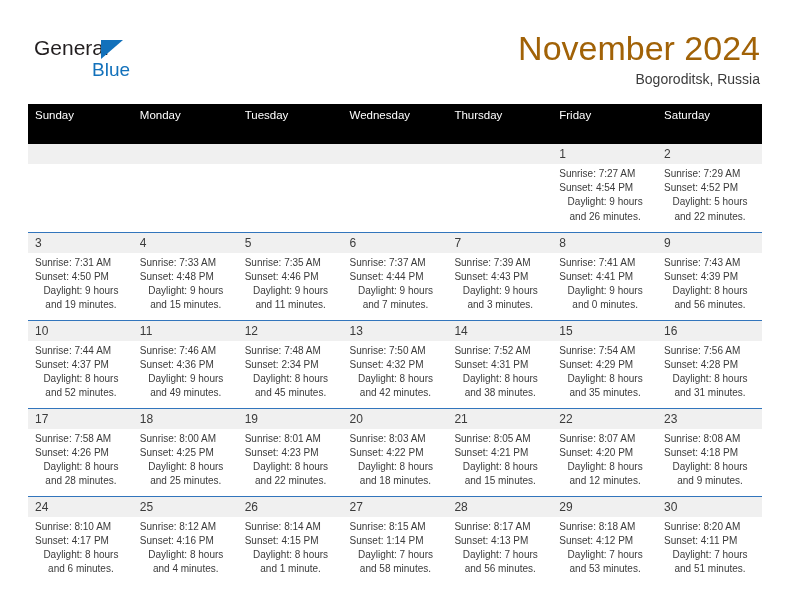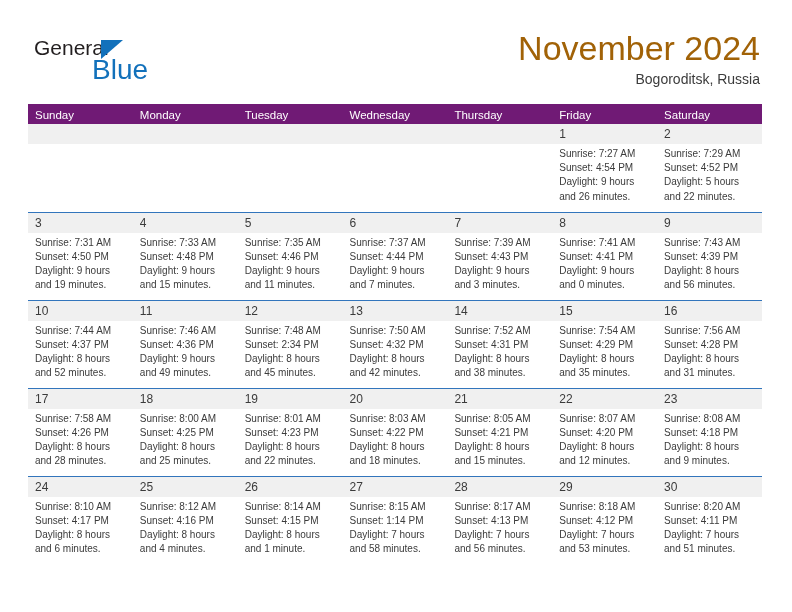--- a/index.html
+++ b/index.html
@@ -46,21 +46,21 @@
     left: 67px;
     top: 4px;
     width: 0; height: 0;
     border-left: 22px solid #1271bb;
     border-bottom: 19px solid transparent;
   }
   .logo-blue {
     position: absolute;
     left: 58px;
     top: 22px;
-    font-size: 28px;
+    font-size: 19px;
     color: #1271bb;
     line-height: 24px;
     white-space: nowrap;
   }
 
   .title-block {
     position: absolute;
     right: 32px;
     top: 32px;
     text-align: right;
@@ -82,26 +82,26 @@
   
   .cal {
     position: absolute;
     left: 28px;
     top: 104px;
     width: 734px;
     border-collapse: collapse;
     table-layout: fixed;
   }
   .cal th {
-    background: #701a75;
+    background: #000000;
     color: #ffffff;
     font-weight: normal;
     font-size: 11.5px;
     text-align: left;
-    padding: 5px 0 3px 7px;
+    padding: 5px 0 23px 7px;
     height: 20px;
     border: none;
     margin-top: 13px;
   }
   .cal td {
     vertical-align: top;
     padding: 0;
     border: none;
     border-top: 1px solid #3275bc;
     height: 88px;
@@ -118,21 +118,21 @@
     line-height: 14px;
   }
   .daynum.empty { color: transparent; }
   .info {
     padding: 3px 6px 0 7px;
     font-size: 10px;
     line-height: 14.2px;
     color: #3b3b3b;
   }
   .info div { white-space: nowrap; }
-  .info .dl { white-space: normal; }
+  .info .dl { white-space: normal; text-align: center; }
 </style>
 </head>
 <body>
 
 <div class="page">
 
   <div class="top">
     <div class="logo">
       <span class="logo-general">General</span>
       <span class="logo-tri"></span>

